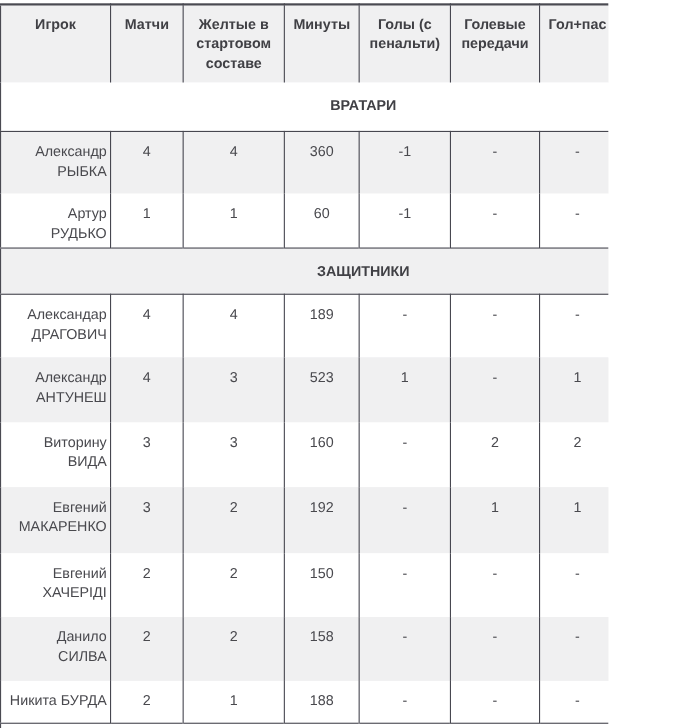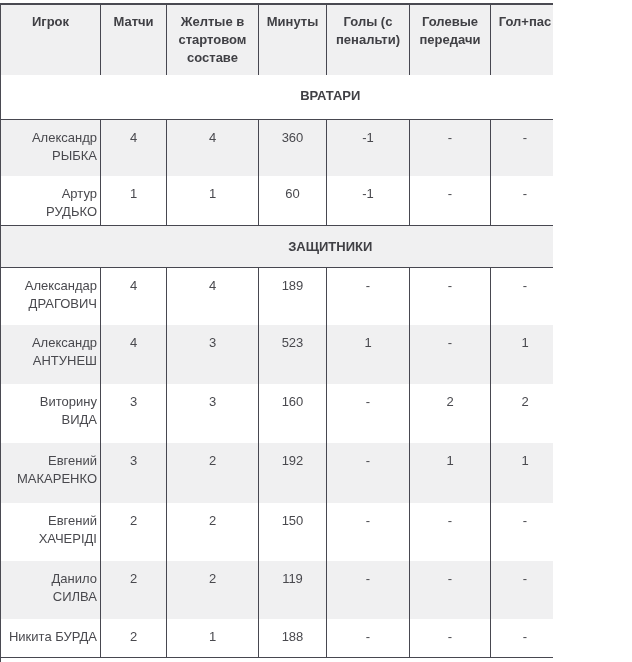--- a/index.html
+++ b/index.html
@@ -190,21 +190,21 @@
         <td class="stat">-</td>
         <td class="stat">-</td>
         <td class="stat">2</td>
       </tr>
 
       <tr class="stripe h58">
         <td class="name">Данило
 СИЛВА</td>
         <td class="stat">2</td>
         <td class="stat">2</td>
-        <td class="stat">119</td>
+        <td class="stat">158</td>
         <td class="stat">-</td>
         <td class="stat">-</td>
         <td class="stat">-</td>
         <td class="stat">-</td>
       </tr>
 
       <tr class="plain h39">
         <td class="name">Никита БУРДА</td>
         <td class="stat">2</td>
         <td class="stat">1</td>

